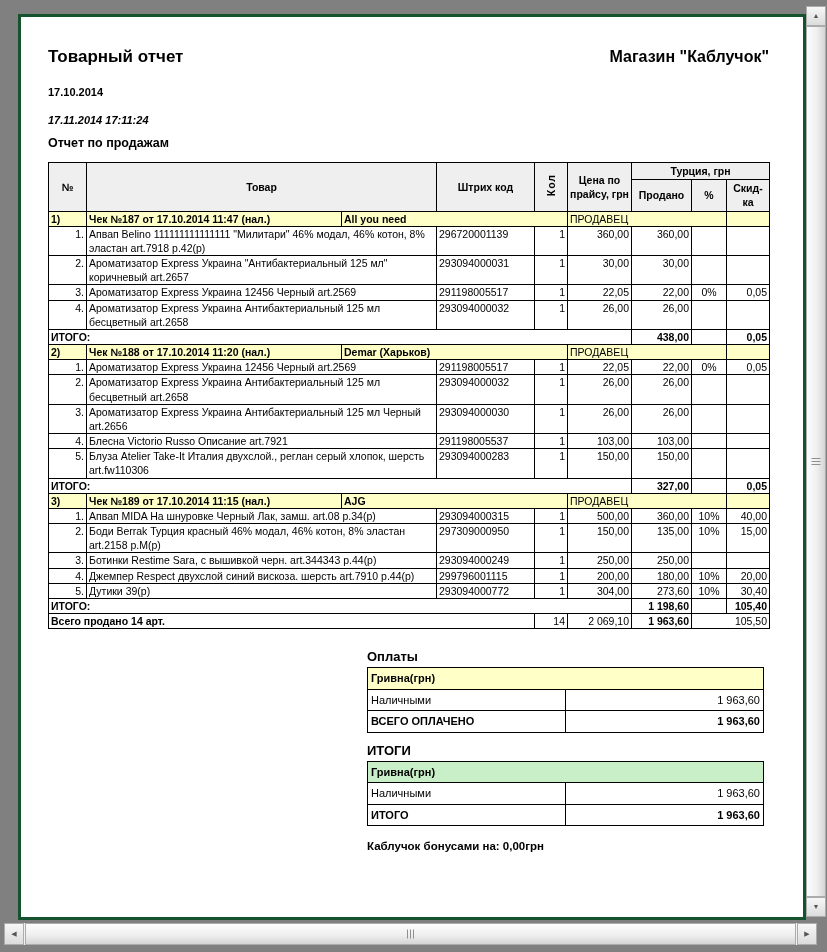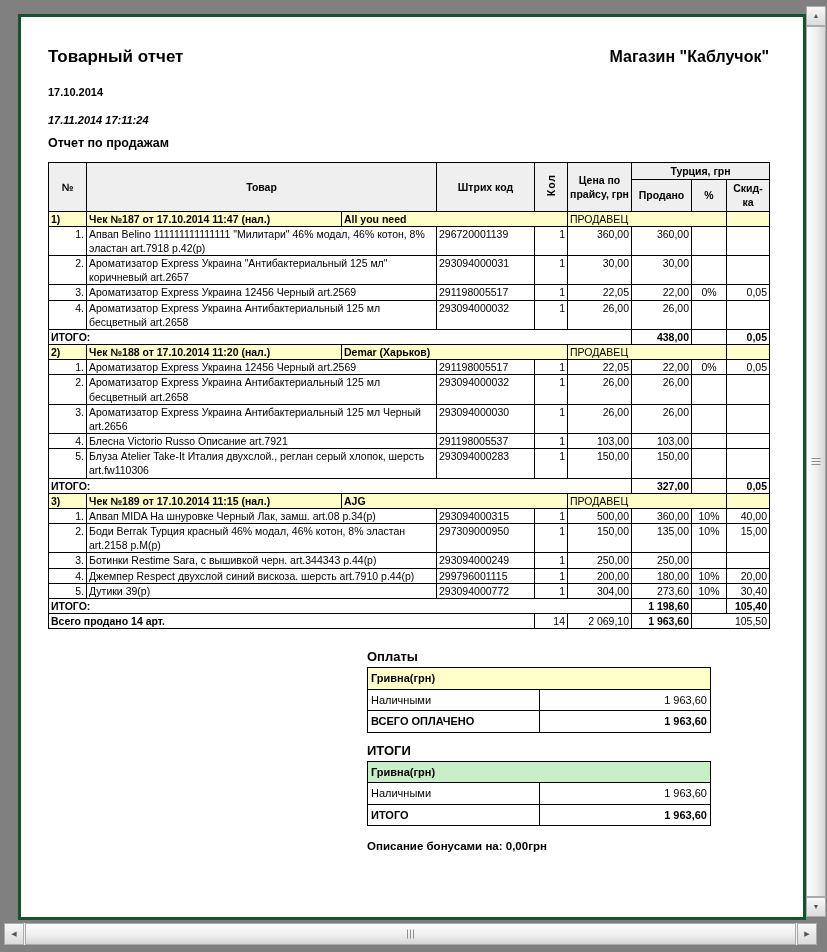--- a/index.html
+++ b/index.html
@@ -44,21 +44,21 @@
   tr.group-row td.gh-seller { font-weight:normal; }
   td.ar { text-align:right; }
   td.ac { text-align:center; }
   tr.total-row td { font-weight:bold; }
   tr.grand-row td { font-weight:bold; }
   tr.grand-row td.nb { font-weight:normal; }
 
   
   .bottom-blocks { margin-left:319px; margin-top:20px; width:401px; }
   .block-heading { font-size:13px; font-weight:bold; margin-bottom:3px; }
-  table.mini { border-collapse:collapse; table-layout:fixed; width:344px; font-size:11px; margin-bottom:10px; }
+  table.mini { border-collapse:collapse; table-layout:fixed; width:397px; font-size:11px; margin-bottom:10px; }
   table.mini td { border:1px solid #000; padding:2px 3px; line-height:1.5; }
   td.lbl { width:225px; }
   td.val { width:176px; text-align:right; }
   tr.cur-row-pay td { background:#FFFFC8; font-weight:bold; }
   tr.cur-row-tot td { background:#C8EFC8; font-weight:bold; }
   tr.mini-total td { font-weight:bold; }
   .bonus-note { font-size:11.5px; font-weight:bold; margin-top:14px; }
 
   
   .vscroll { position:absolute; top:6px; right:1px; width:20px; height:911px; background:#F1F1F1; }
@@ -352,21 +352,21 @@
               <td class="lbl">Наличными</td>
               <td class="val">1 963,60</td>
             </tr>
             <tr class="mini-total">
               <td class="lbl">ИТОГО</td>
               <td class="val">1 963,60</td>
             </tr>
           </tbody>
       </table>
 
-      <div class="bonus-note">Описание бонусами на: 0,00грн</div>
+      <div class="bonus-note">Каблучок бонусами на: 0,00грн</div>
     </div>
 
   </div>
 </div>
 
 <div class="vscroll">
   <div class="sbtn up"><span>▲</span></div>
   <div class="vthumb">
       <span class="vgrip"></span>
     </div>

